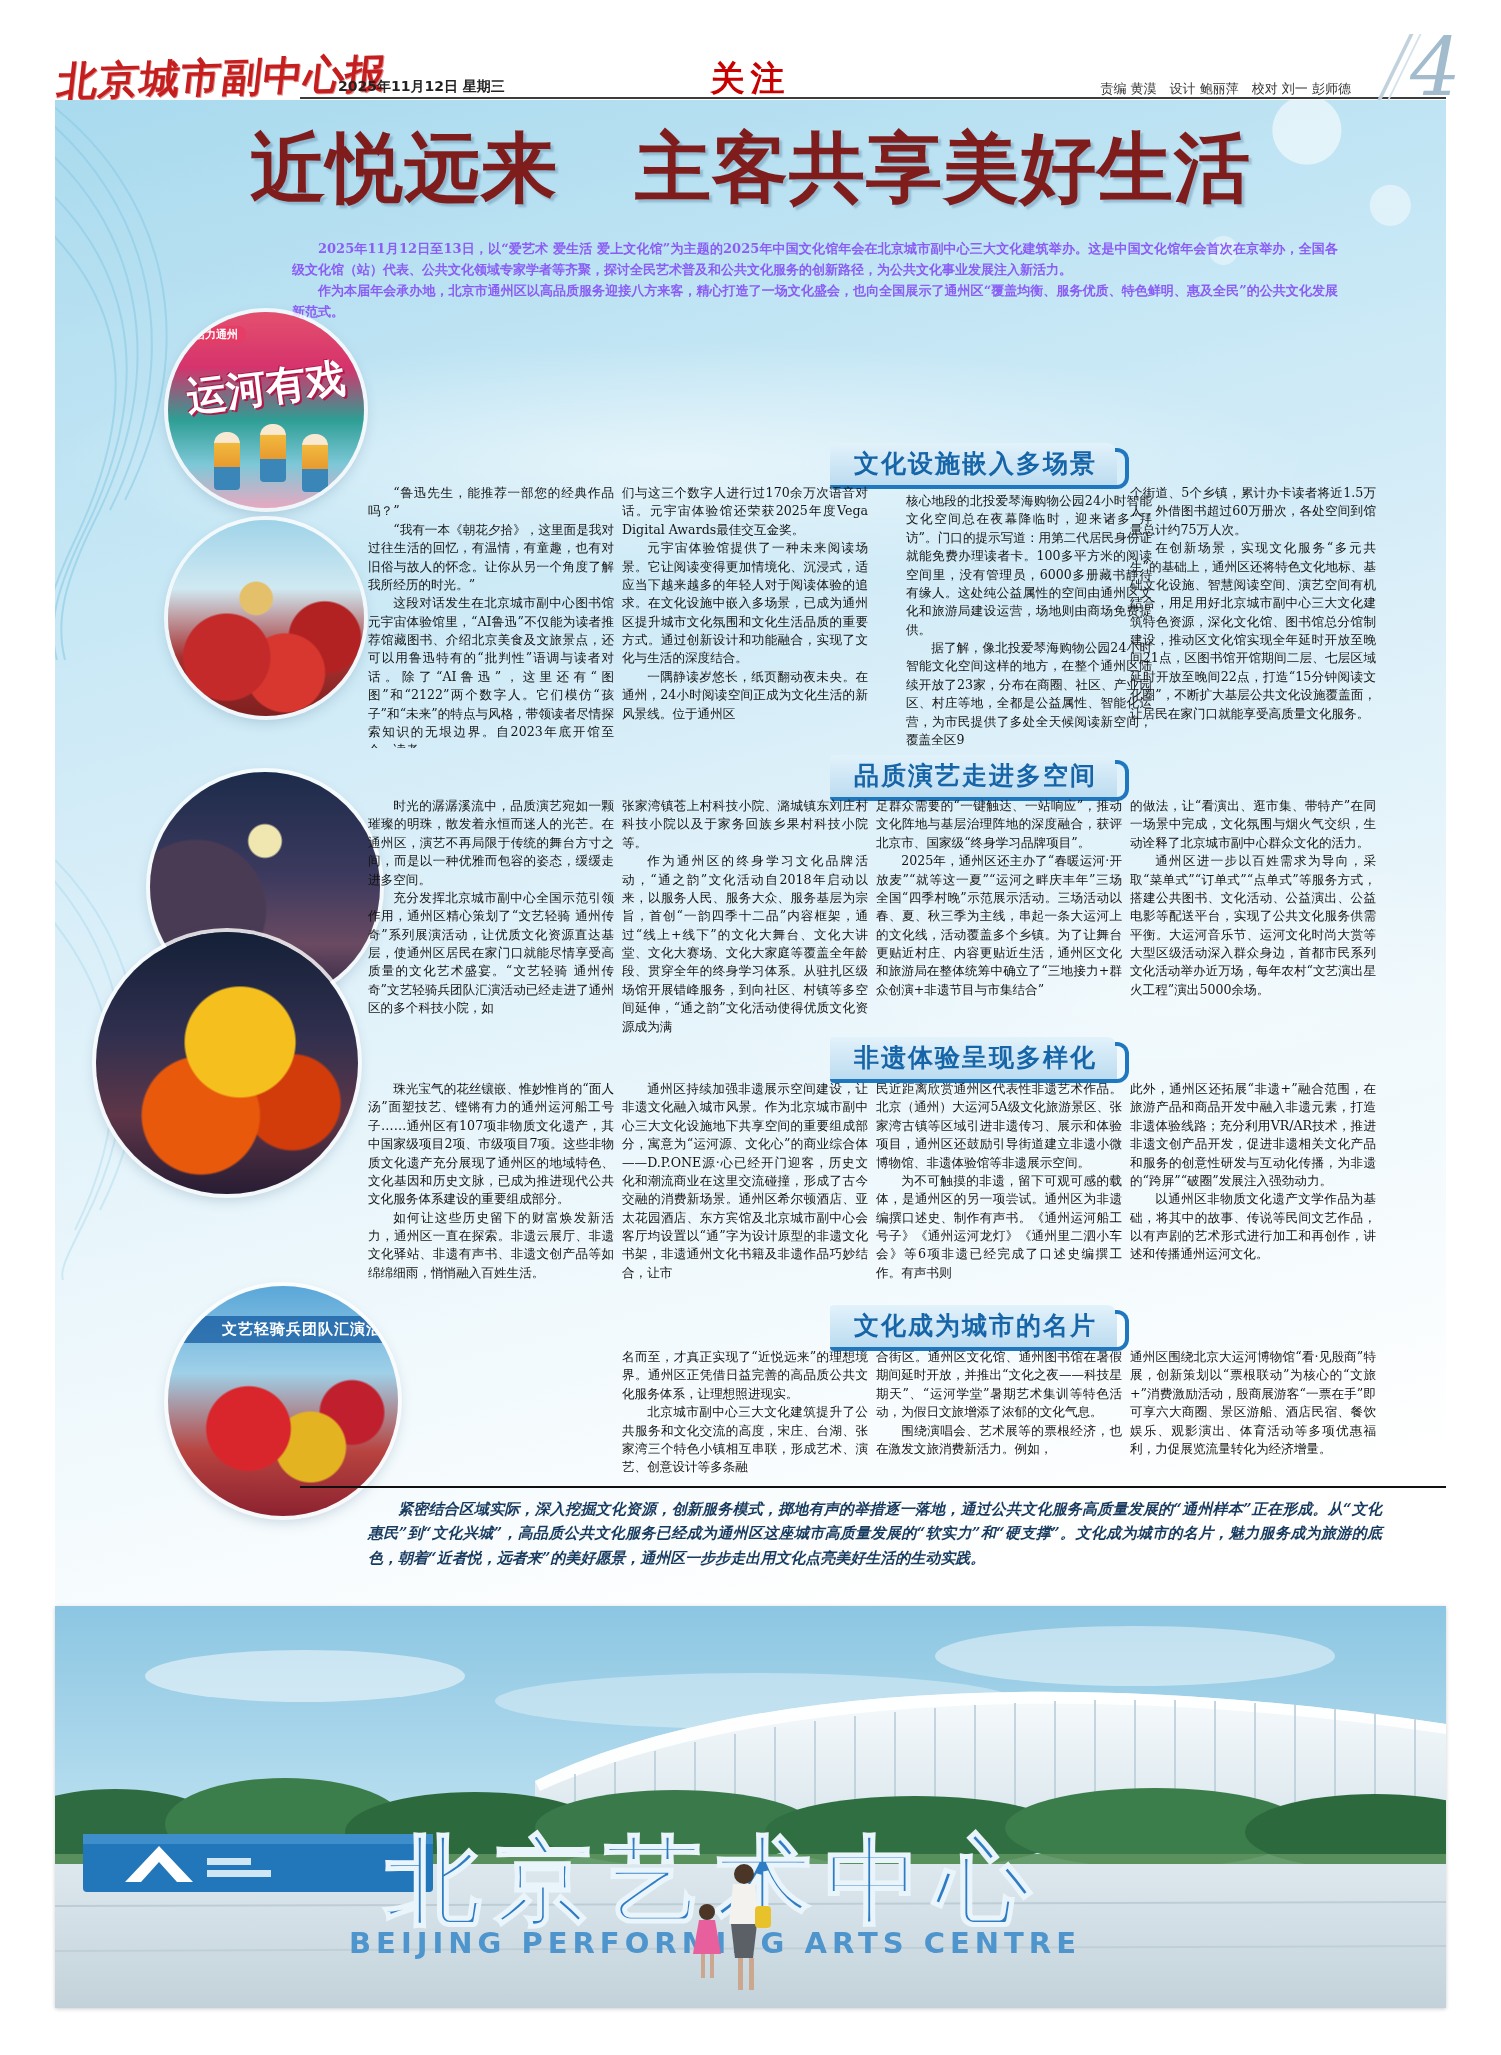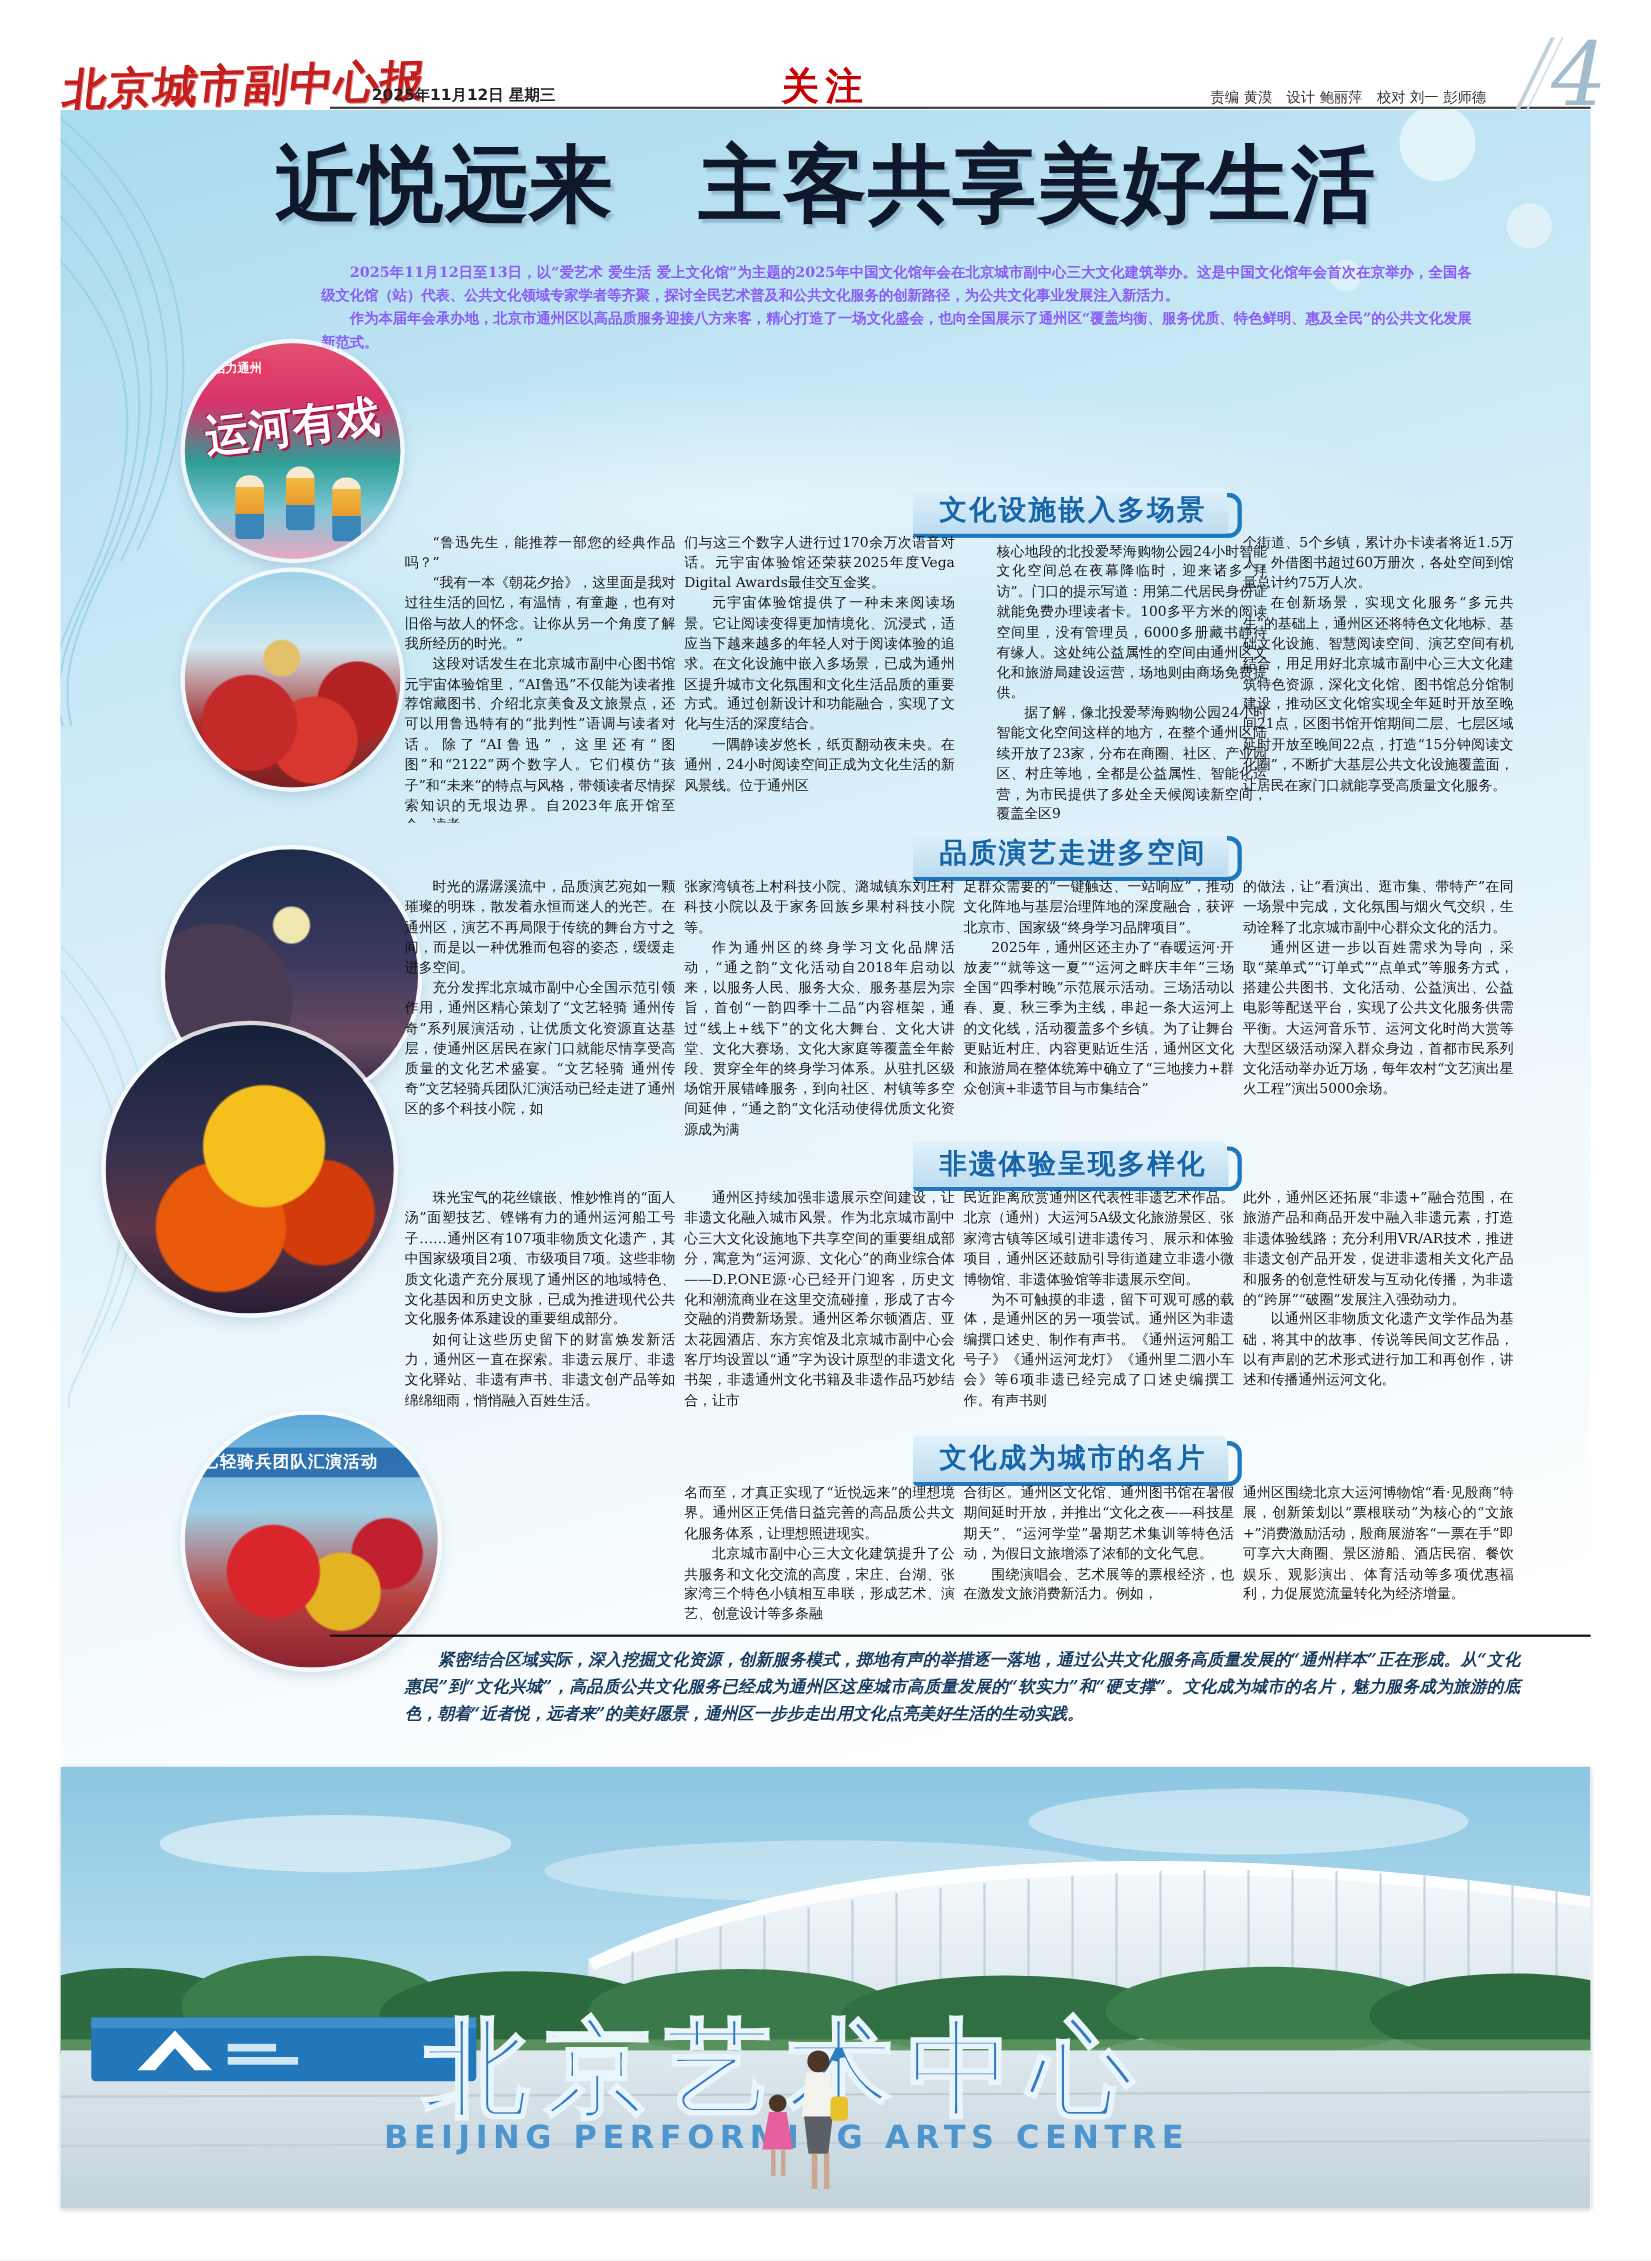--- a/index.html
+++ b/index.html
@@ -30,21 +30,21 @@
         radial-gradient(circle at 96% 7%,rgba(255,255,255,.45) 0 20px,rgba(255,255,255,0) 21px),
         radial-gradient(circle at 84% 10%,rgba(255,255,255,.4) 0 14px,rgba(255,255,255,0) 15px),
         radial-gradient(ellipse 900px 170px at 45% 24%,rgba(255,255,255,.55),rgba(255,255,255,0) 70%),
         radial-gradient(ellipse 700px 220px at 80% 60%,rgba(255,255,255,.35),rgba(255,255,255,0) 70%),
         linear-gradient(165deg,#a9daee 0%,#c6e7f5 26%,#ddf0f9 48%,#eef8fc 68%,#ffffff 92%);}
   .bg-curves{position:absolute;left:55px;top:100px;opacity:.75;}
   .bg-curves2{position:absolute;left:55px;top:860px;opacity:.55;}
 
   
   .headline{position:absolute;left:55px;width:1391px;top:118px;text-align:center;
-      font-size:76px;font-weight:900;color:#0f172a;letter-spacing:1px;
+      font-size:76px;font-weight:900;color:#7f1d1d;letter-spacing:1px;
       text-shadow:3px 3px 2px rgba(90,130,160,.4);}
   .intro{position:absolute;left:292px;top:238px;width:1046px;font-size:13px;line-height:1.62;
       font-weight:700;color:#8b5cf6;text-align:justify;}
   .intro p{margin:0;text-indent:2em;}
 
   
   .photo{position:absolute;border-radius:50%;overflow:hidden;
       box-shadow:0 0 0 4px rgba(255,255,255,.8),0 5px 14px rgba(30,80,120,.25);}
   .photo-1{left:168px;top:312px;width:196px;height:196px;
       background:linear-gradient(180deg,#e4506e 0%,#d6336c 28%,#2e9e94 55%,#7ec8d8 78%,#e8a8c0 100%);}
@@ -72,21 +72,21 @@
         radial-gradient(circle at 55% 42%,#f5c01d 0 26%,rgba(0,0,0,0) 27%),
         radial-gradient(circle at 40% 70%,#e8590c 0 24%,rgba(0,0,0,0) 25%),
         radial-gradient(circle at 75% 65%,#d23c0a 0 18%,rgba(0,0,0,0) 19%),
         linear-gradient(180deg,#142038 0%,#31304e 40%,#5e3648 70%,#271c33 100%);}
   .photo-4{left:168px;top:1286px;width:230px;height:230px;
       background:
         radial-gradient(circle at 35% 62%,#d8262c 0 20%,rgba(0,0,0,0) 21%),
         radial-gradient(circle at 62% 70%,#e4b322 0 16%,rgba(0,0,0,0) 17%),
         radial-gradient(circle at 80% 55%,#c01f2e 0 14%,rgba(0,0,0,0) 15%),
         linear-gradient(180deg,#5aa7d8 0%,#9fd0e8 38%,#b8433f 72%,#8c2230 100%);}
-  .photo-4 .banner{position:absolute;left:0;right:0;top:30px;text-align:left;font-size:15px;
+  .photo-4 .banner{position:absolute;left:0;right:0;top:30px;text-align:right;font-size:15px;
       font-weight:900;color:#fff;background:rgba(20,90,160,.75);padding:4px 0;letter-spacing:1px;}
 
   
   .sec-head{position:absolute;white-space:nowrap;font-size:25px;font-weight:900;color:#1565a8;
       background:linear-gradient(180deg,#e2f2fb 0%,#bcdcf0 100%);
       padding:4px 20px 5px 24px;border-bottom:4px solid #1f78bf;border-radius:4px 10px 0 4px;
       letter-spacing:2px;}
   .sec-head::after{content:'';position:absolute;right:-12px;top:5px;bottom:-4px;width:10px;
       border:4px solid #1f78bf;border-left:none;border-radius:0 12px 12px 0;}
 

